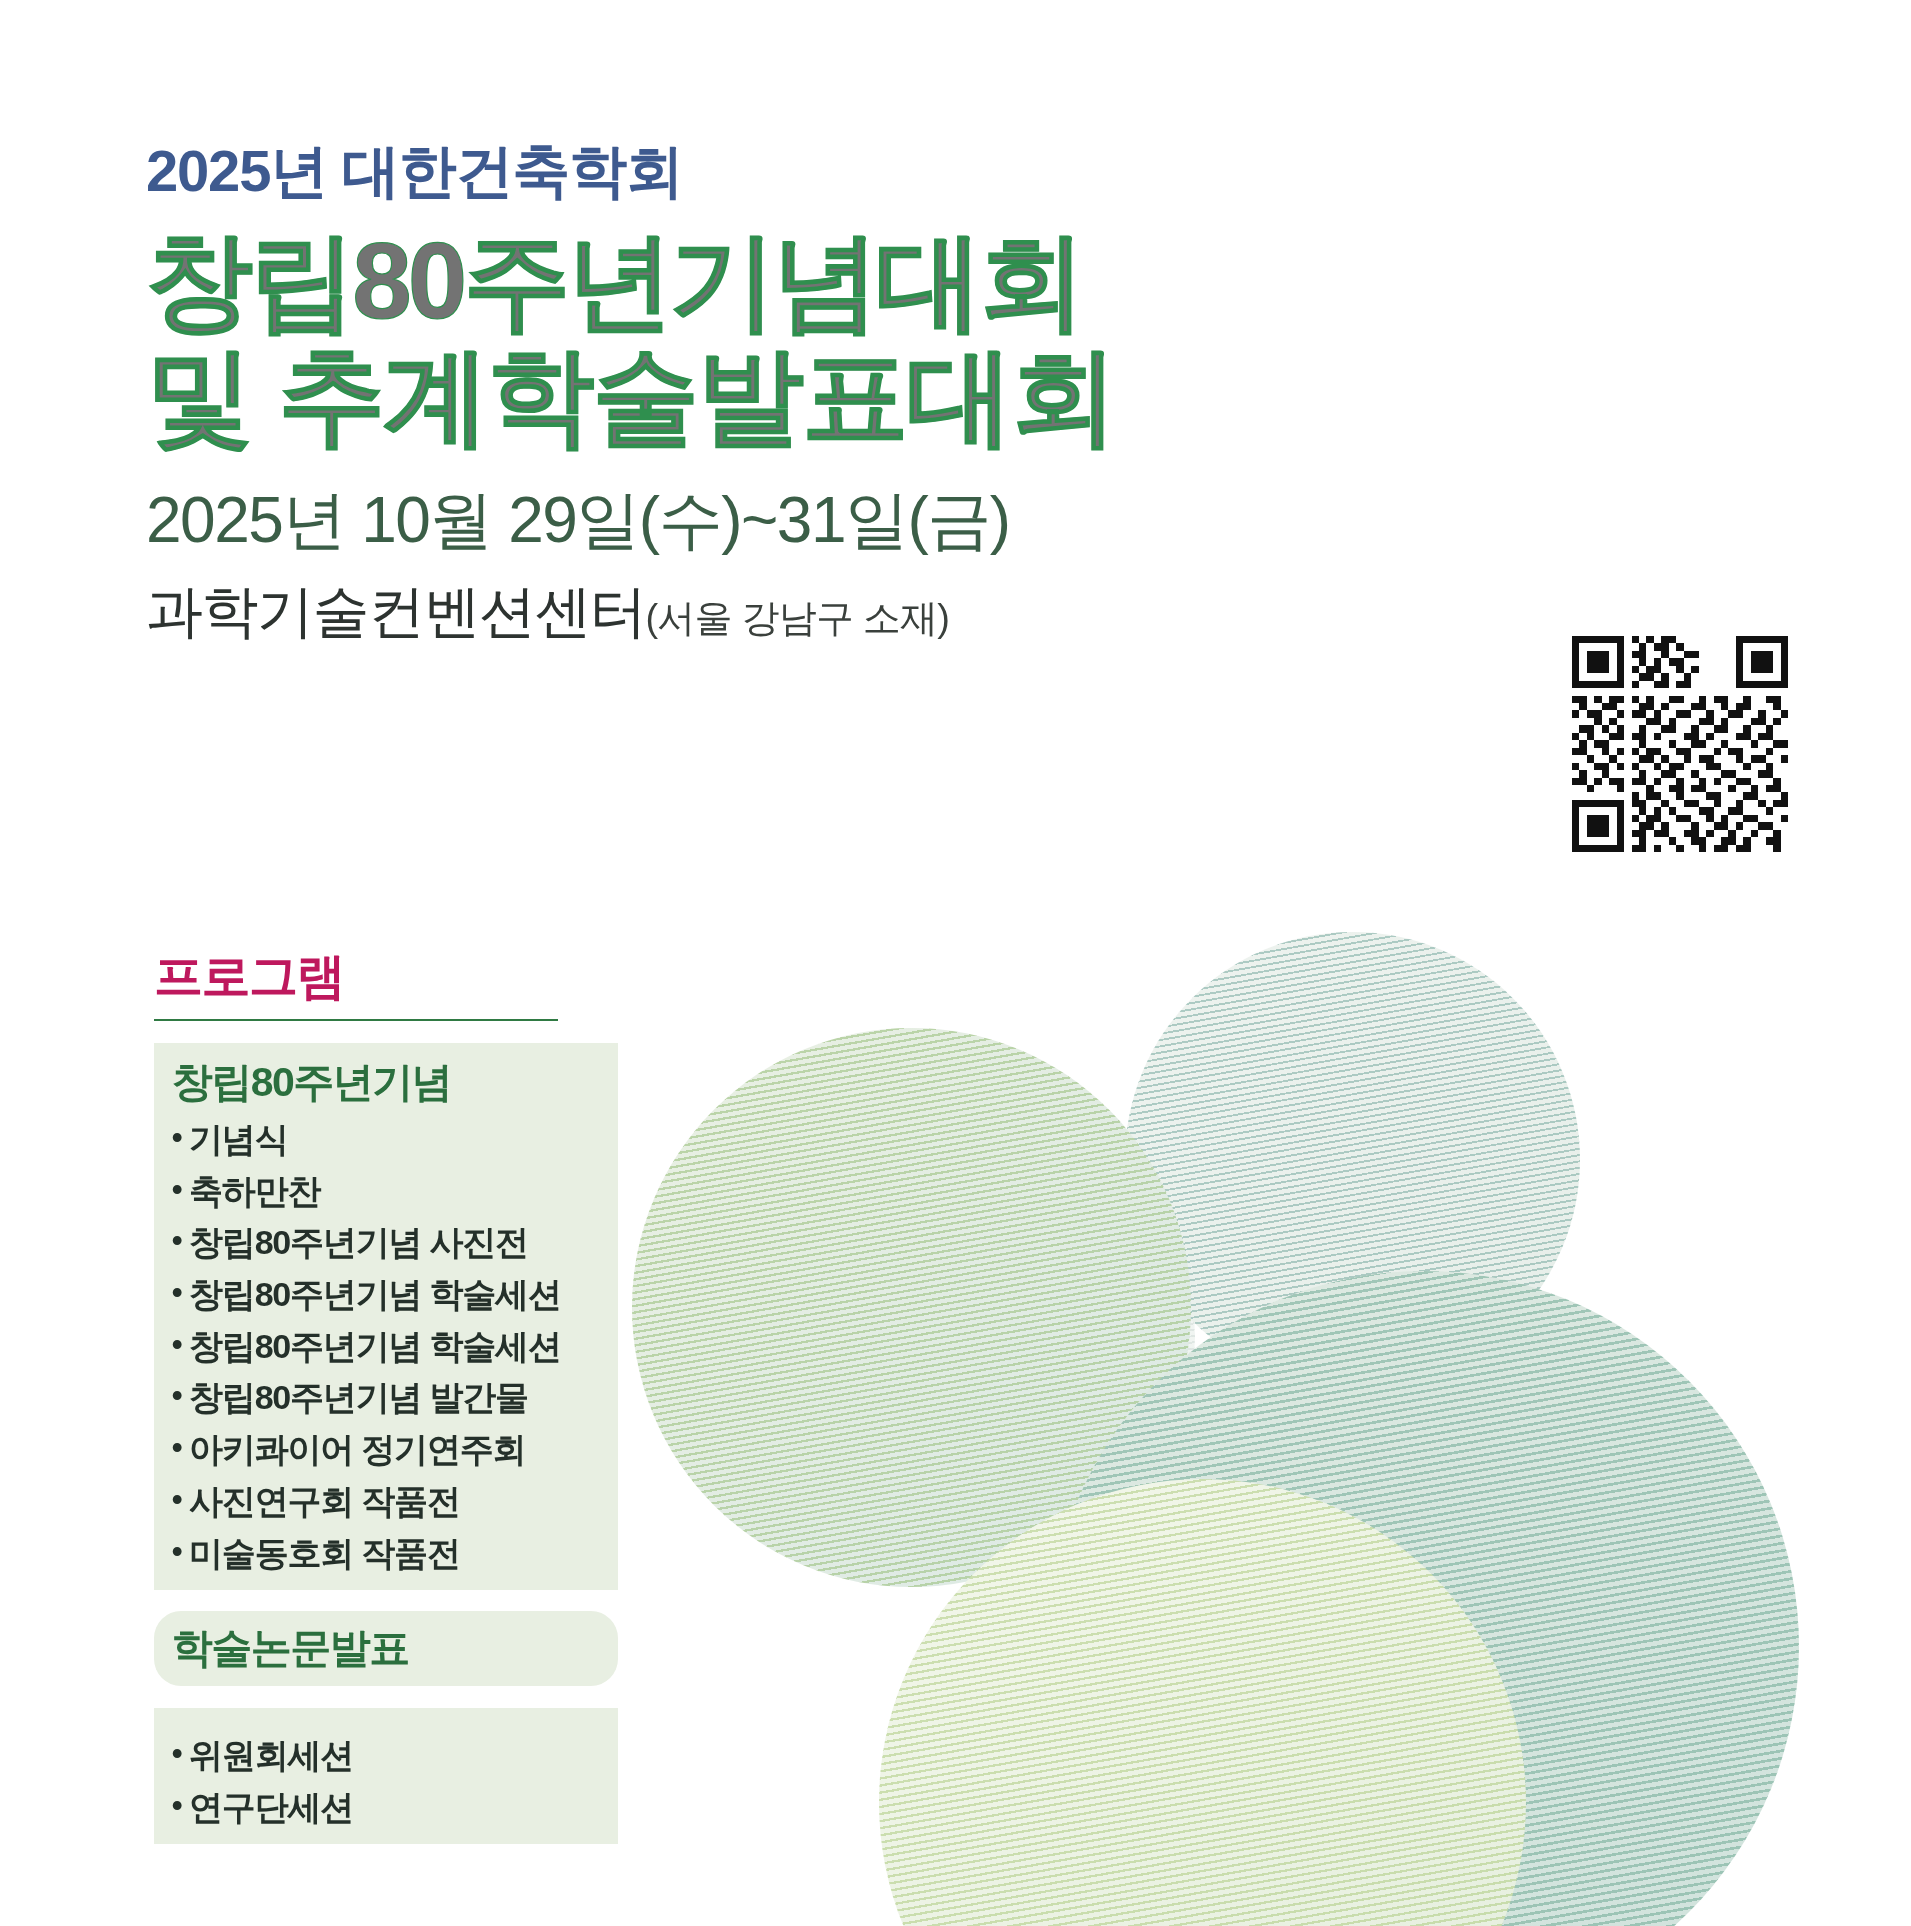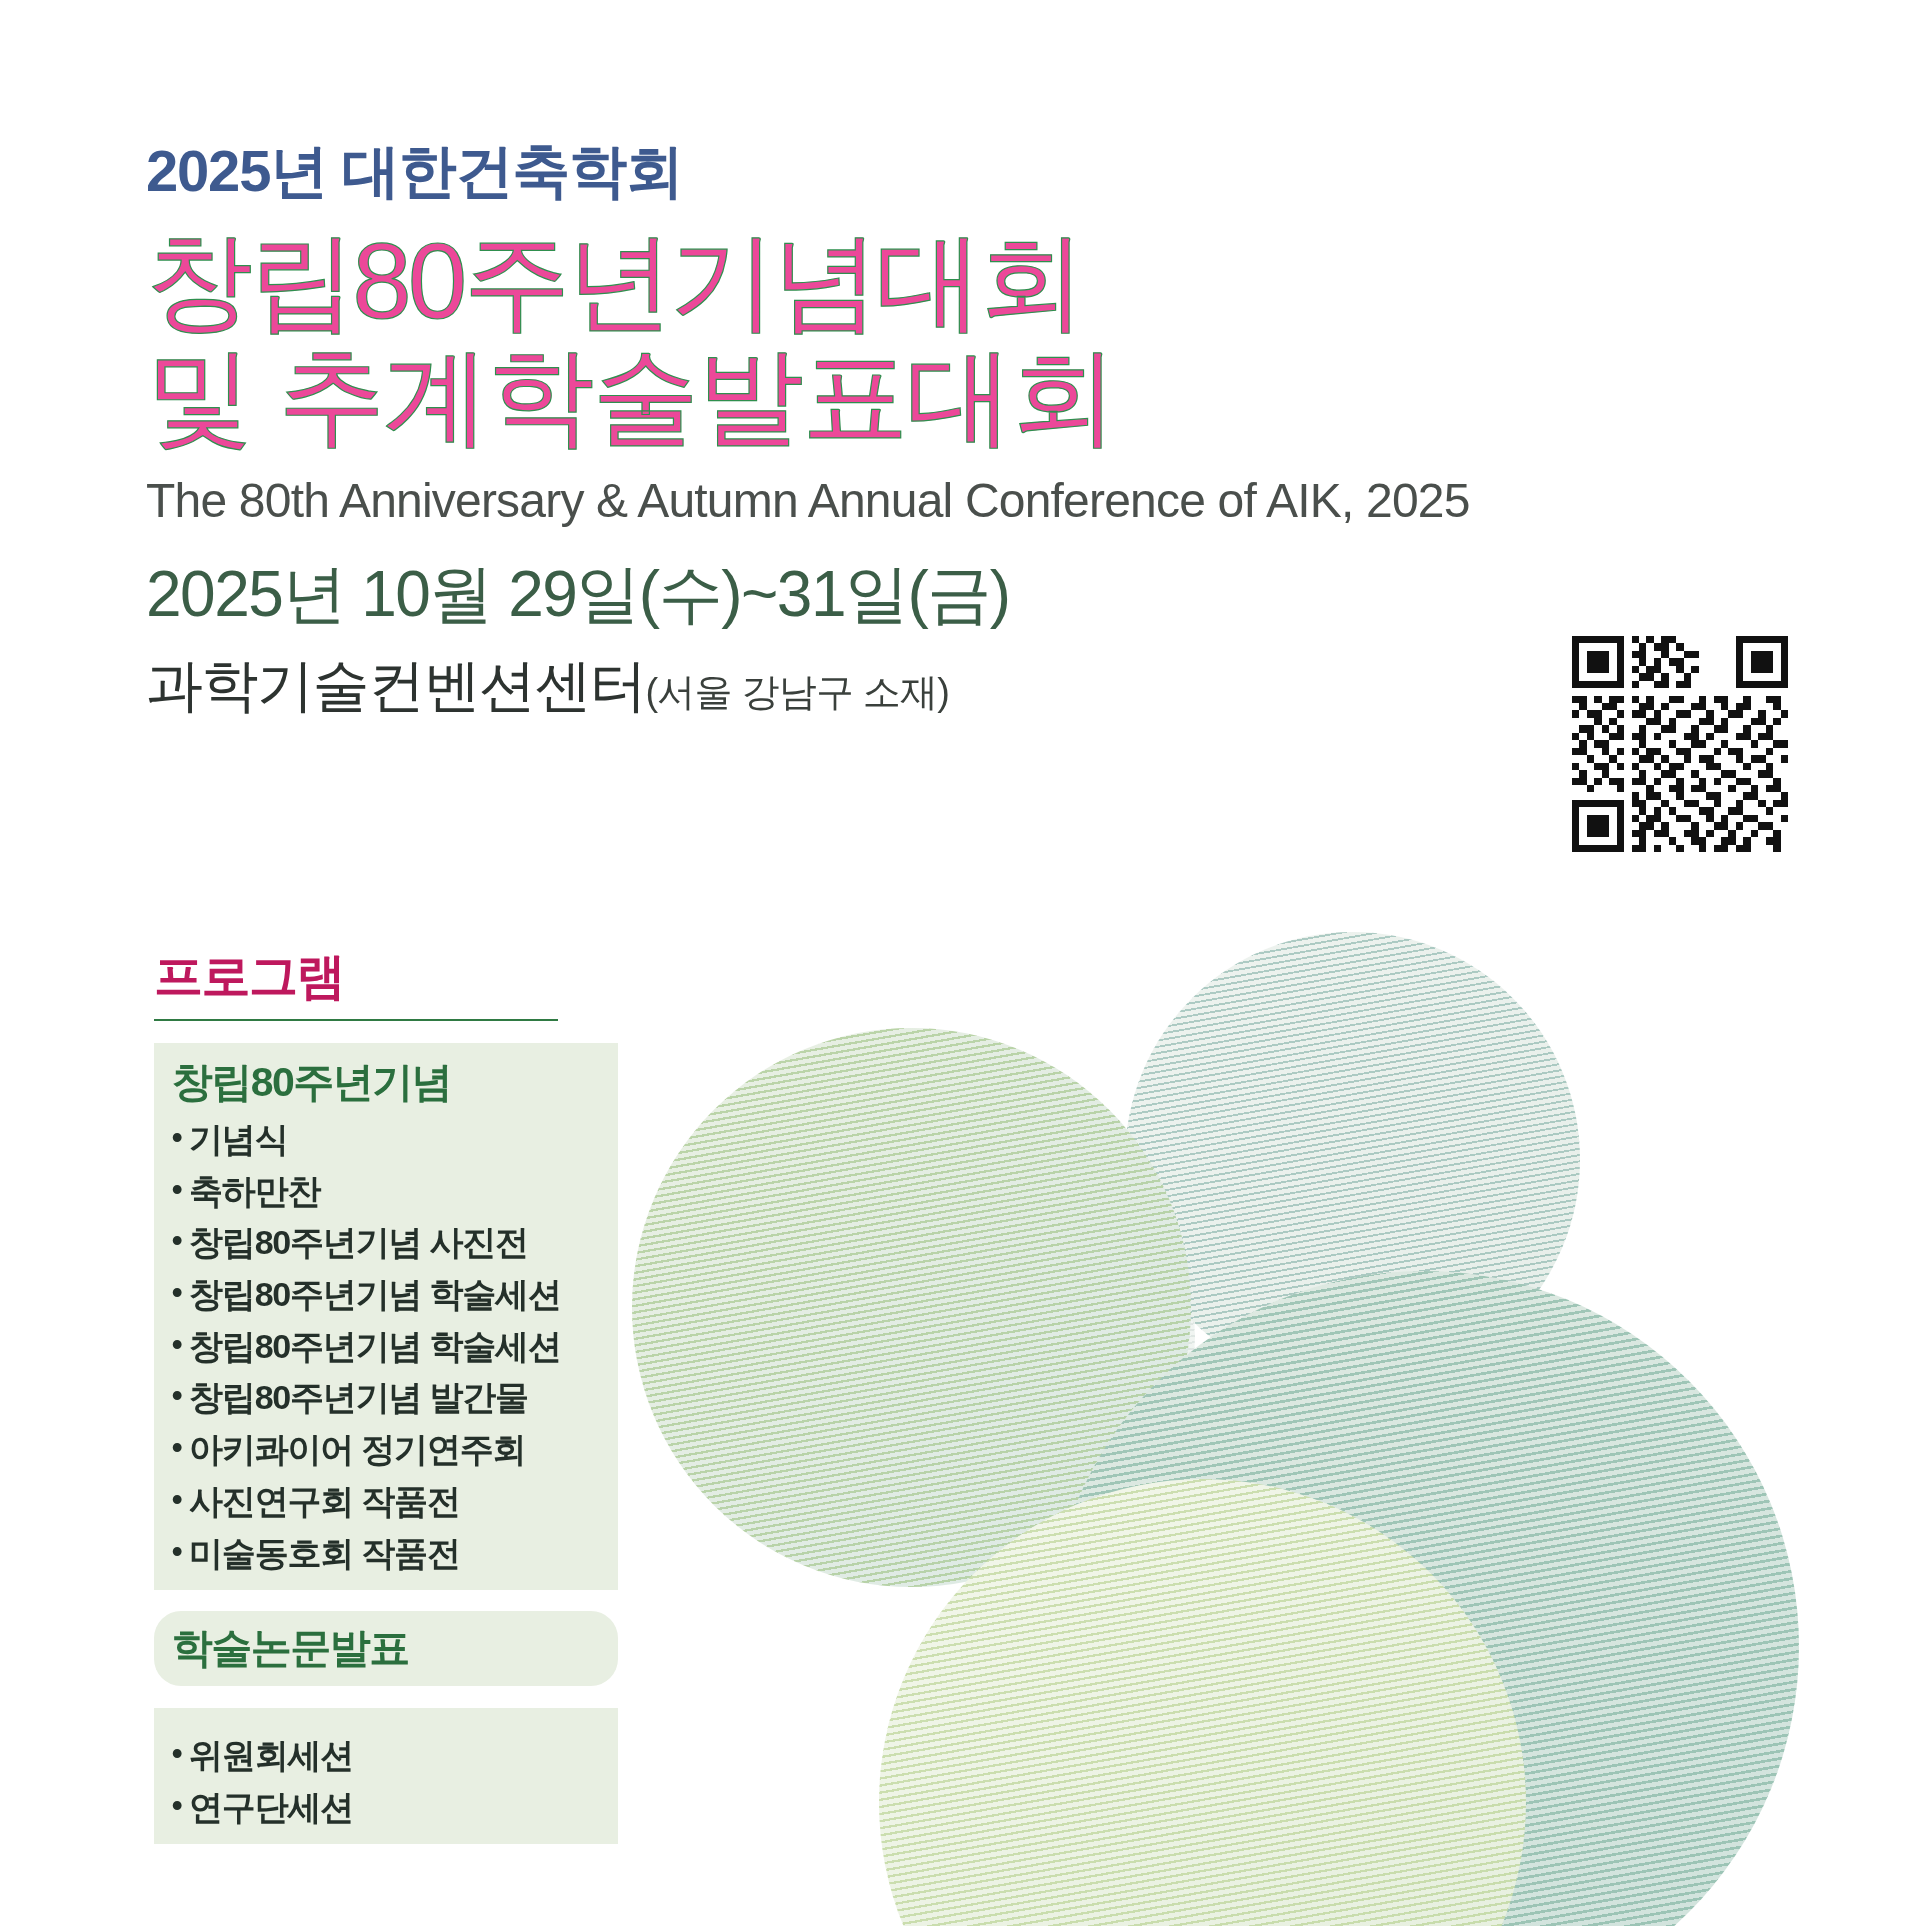--- a/index.html
+++ b/index.html
@@ -77,22 +77,22 @@
   .kicker {
     font-size: 58px;
     font-weight: 700;
     color: #3e5a8f;
     letter-spacing: -1.2px;
     line-height: 1.1;
   }
   .title-main {
     margin-top: 21px;
     font-size: 107px;
-    font-weight: 400;
-    color: #ec4899;
+    font-weight: 700;
+    color: #737373;
     line-height: 1.08;
     letter-spacing: -3.9px;
     -webkit-text-stroke: 1.2px #2f8f4e;
   }
   .title-line2 {
     letter-spacing: -2.3px;
   }
   .subtitle-en {
     margin-top: 18.5px;
     font-size: 48px;
@@ -197,21 +197,20 @@
     <div class="blob blob-c"></div>
     <div class="blob blob-d"></div>
   </div>
 
   <div class="header">
     <div class="kicker">2025년 대한건축학회</div>
     <div class="title-main">
       <div>창립80주년기념대회</div>
       <div class="title-line2">및 추계학술발표대회</div>
     </div>
-    <div class="subtitle-en">The 80th Anniversary &amp; Autumn Annual Conference of AIK, 2025</div>
     <div class="date-line">2025년 10월 29일(수)~31일(금)</div>
     <div class="venue-line">
       <span>과학기술컨벤션센터</span><span class="venue-sub">(서울 강남구 소재)</span>
     </div>
   </div>
 
   <div class="qr">
     <svg viewBox="0 0 29 29" width="216" height="216" shape-rendering="crispEdges" aria-label="QR code">
       <rect width="29" height="29" fill="#ffffff"></rect>
       <g fill="#111111">

